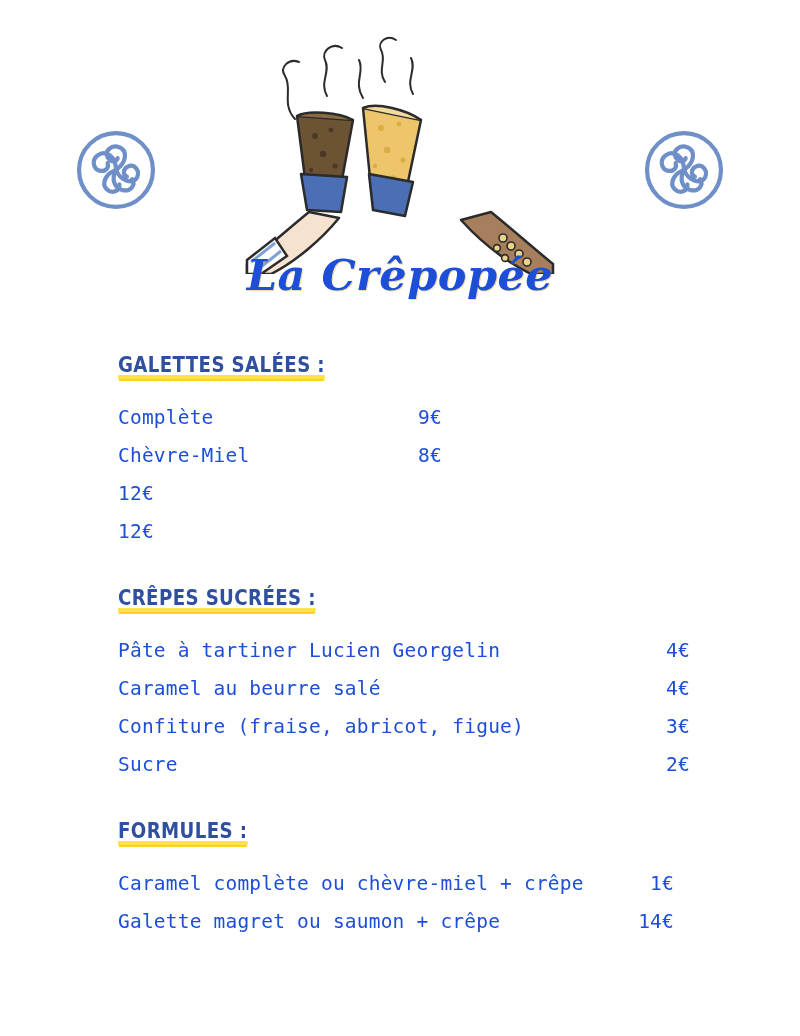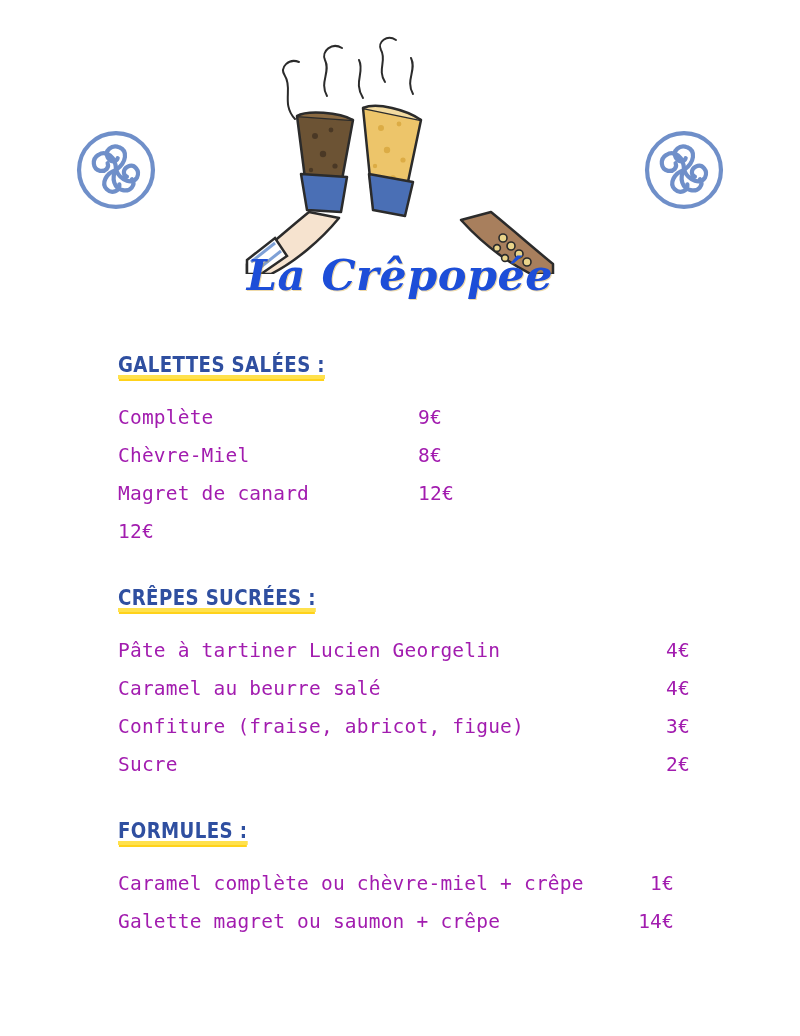--- a/index.html
+++ b/index.html
@@ -83,21 +83,21 @@
     transform-origin: left center;
   }
 
   .items { display: block; }
 
   .item {
     display: flex;
     align-items: baseline;
     font-family: "DejaVu Sans Mono", monospace;
     font-size: 19.5px;
-    color: #a21caf;
+    color: #1d4ed8;
     line-height: 1.95;
     letter-spacing: 0.2px;
     white-space: pre;
   }
 
   .item .name { flex: 0 0 auto; }
   .item .spacer { flex: 1 1 auto; min-width: 8px; }
   .item .price { flex: 0 0 auto; text-align: right; }
 
   
@@ -209,21 +209,20 @@
         <span class="name">Complète</span>
         
         <span class="price">9€</span>
       </div>
       <div class="item">
         <span class="name">Chèvre-Miel</span>
         
         <span class="price">8€</span>
       </div>
       <div class="item">
-        <span class="name">Magret de canard</span>
         
         <span class="price">12€</span>
       </div>
       <div class="item">
         
         <span class="price">12€</span>
       </div>
     </div>
   </div>
 

